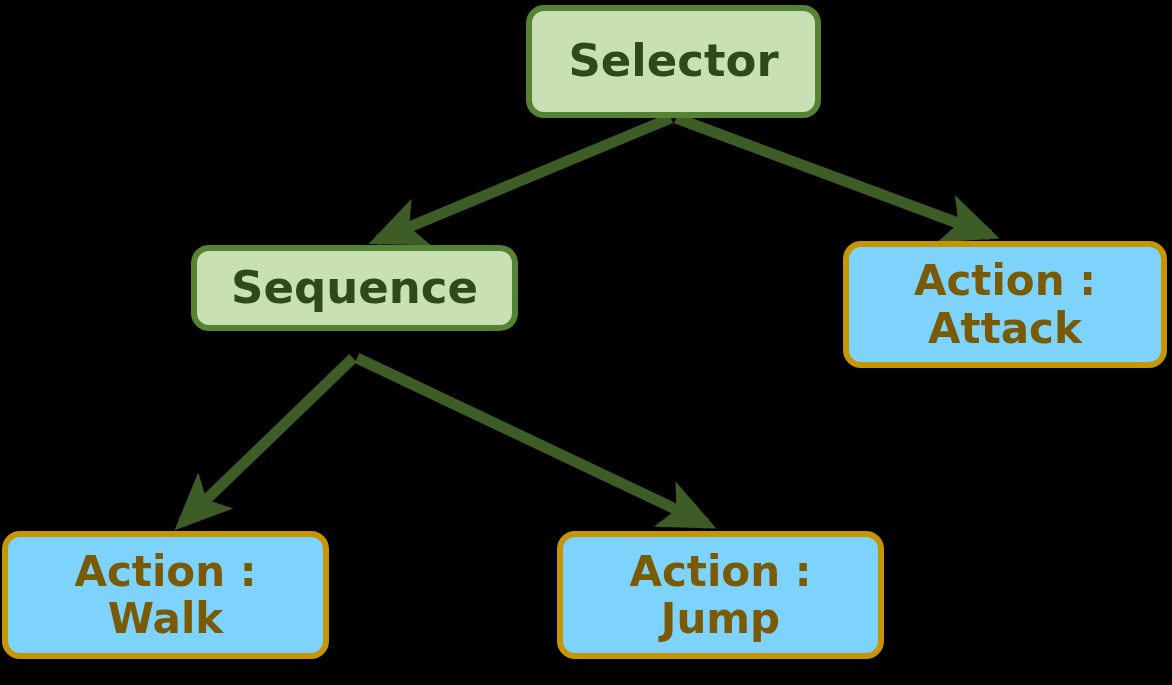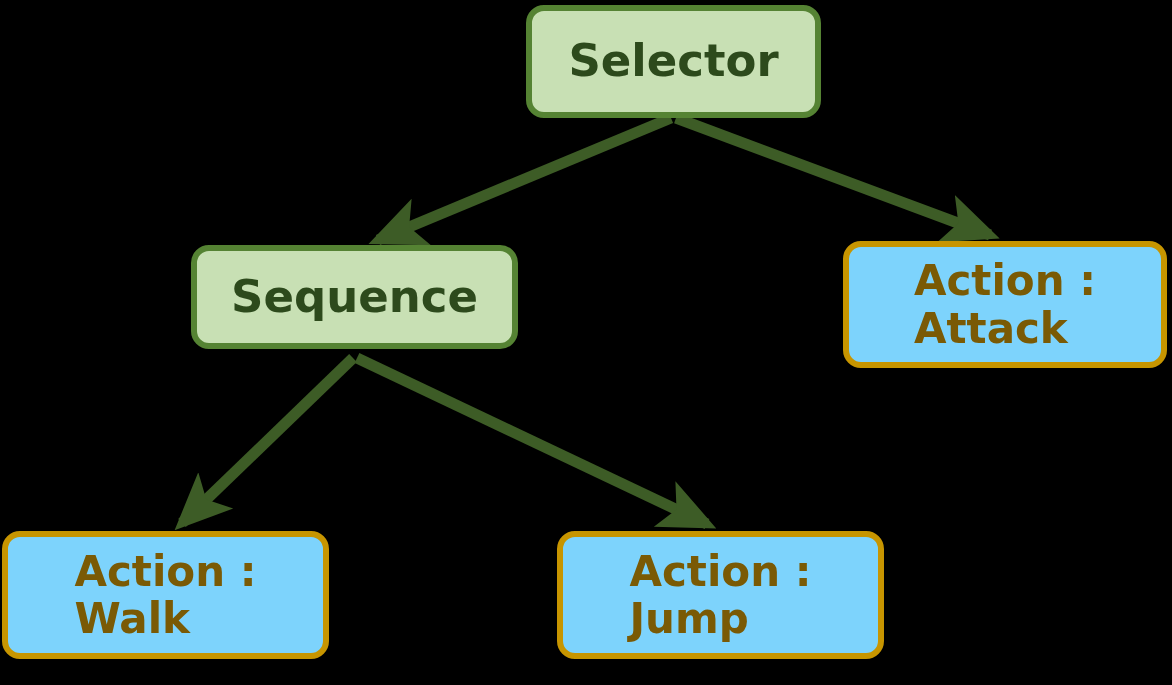--- a/index.html
+++ b/index.html
@@ -21,20 +21,21 @@
     top: 0;
     width: 1172px;
     height: 685px;
   }
   .node {
     position: absolute;
     box-sizing: border-box;
     display: flex;
     align-items: center;
     justify-content: center;
+    text-align: center;
     border-style: solid;
     font-weight: bold;
     line-height: 1.12;
     white-space: pre-line;
     z-index: 2;
   }
   .node.control {
     background: #c8e0b4;
     border-color: #558333;
     border-width: 6px;
@@ -44,21 +45,21 @@
   .node.action {
     background: #7dd3fc;
     border-color: #c79500;
     border-width: 6px;
     border-radius: 18px;
     color: #7a5a05;
   }
 
   
   #node-selector { left: 526px; top: 5px;   width: 295px; height: 113px; font-size: 45px; }
-  #node-sequence { left: 191px; top: 245px; width: 327px; height: 104px; font-size: 45px; }
+  #node-sequence { left: 191px; top: 245px; width: 327px; height: 86px; font-size: 45px; }
   #node-attack   { left: 843px; top: 241px; width: 324px; height: 127px; font-size: 42px; }
   #node-walk     { left: 2px;   top: 531px; width: 327px; height: 128px; font-size: 42px; }
   #node-jump     { left: 557px; top: 531px; width: 327px; height: 128px; font-size: 42px; }
 </style>
 </head>
 <body>
 
 <div id="canvas">
 
   <svg id="edges" viewBox="0 0 1172 685" width="1172" height="685" xmlns="http://www.w3.org/2000/svg">

